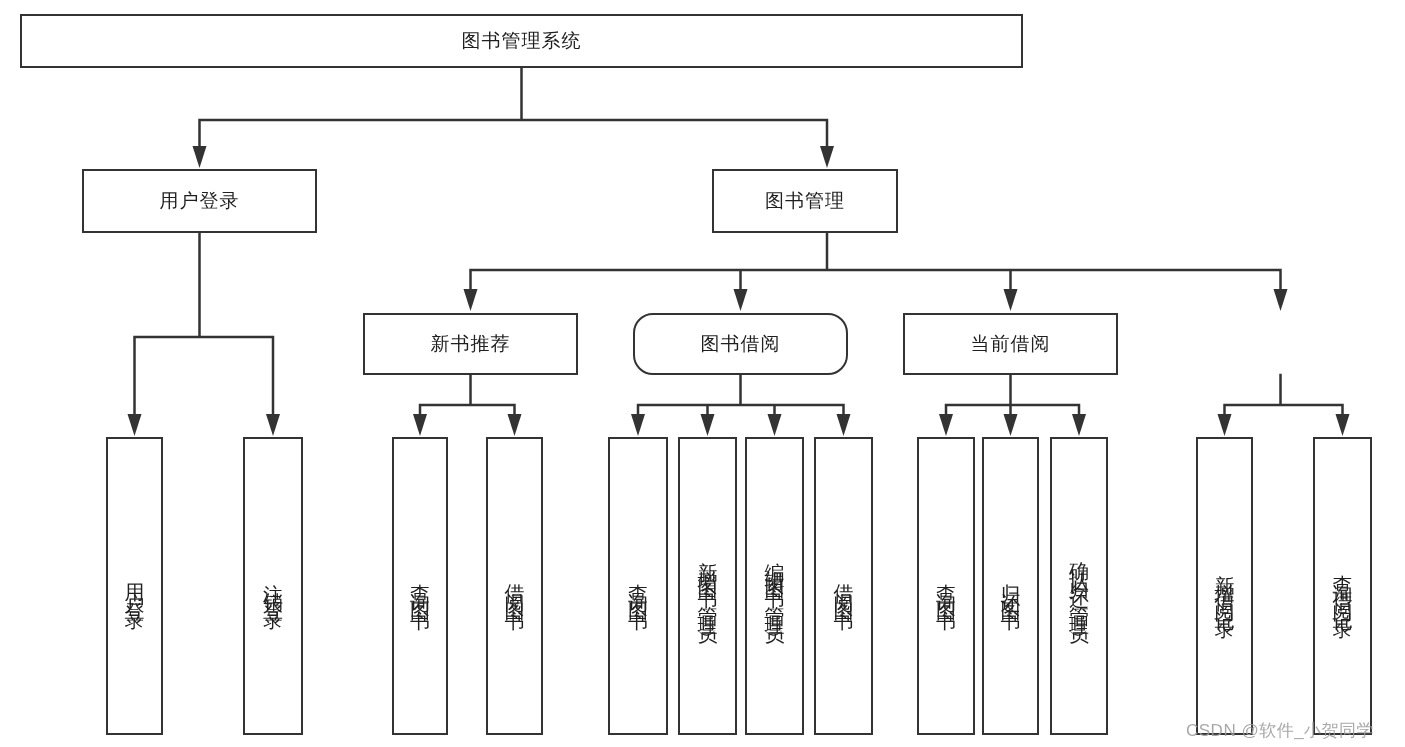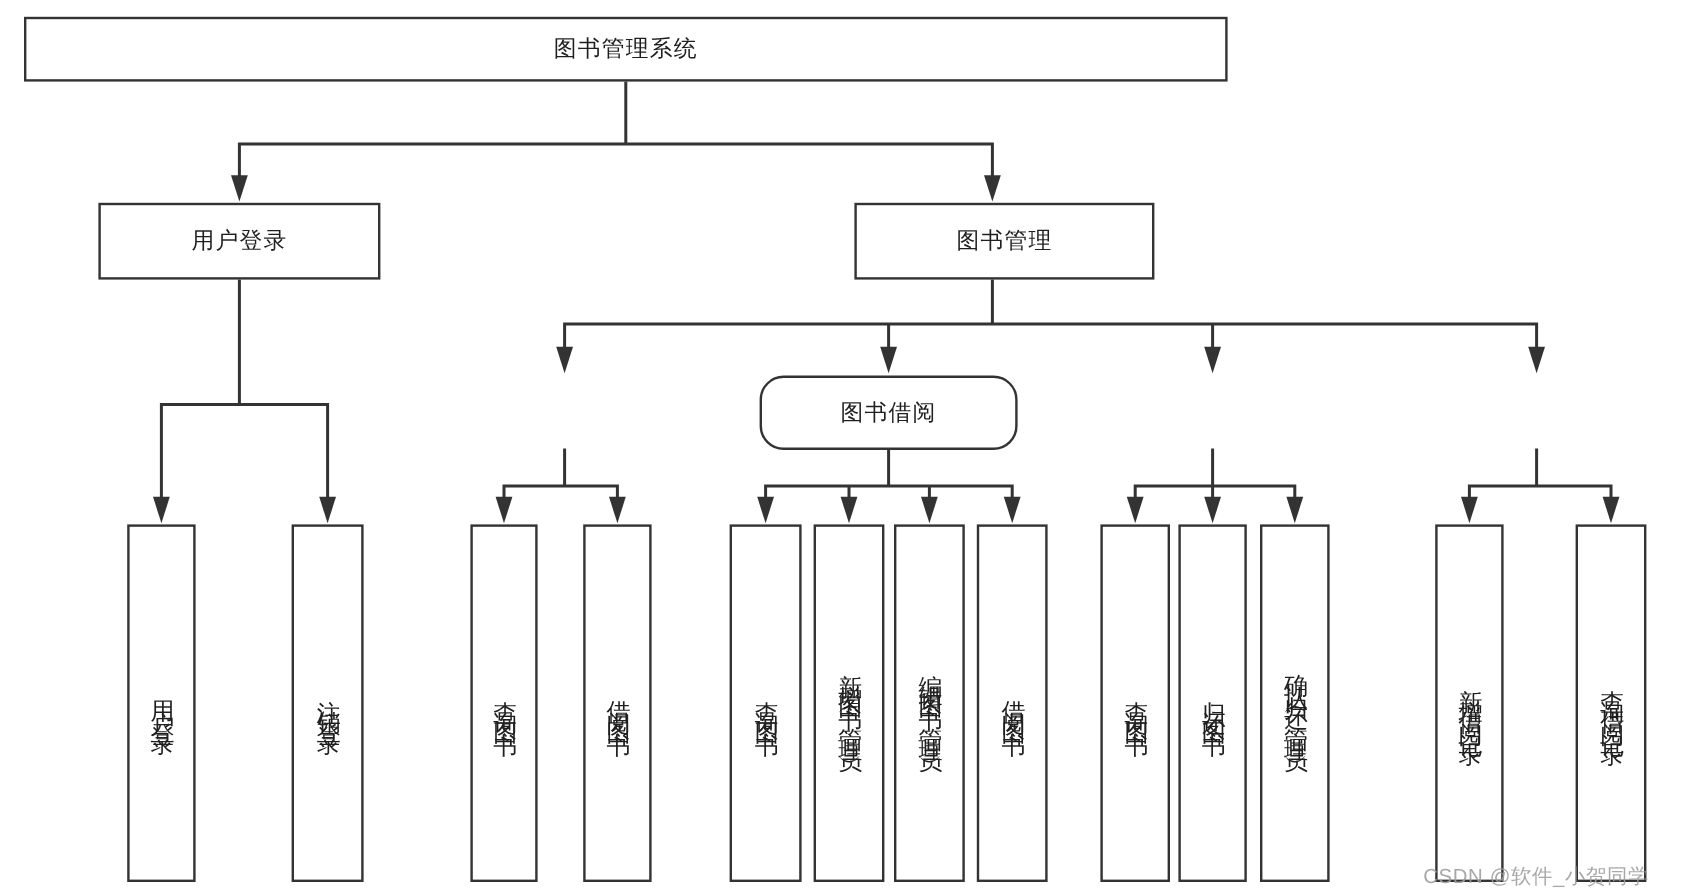--- a/index.html
+++ b/index.html
@@ -89,23 +89,25 @@
       <polygon points="1003.5,414 1017.5,414 1010.5,436"></polygon>
       <polygon points="1072,414 1086,414 1079,436"></polygon>
       <polygon points="1217.5,414 1231.5,414 1224.5,436"></polygon>
       <polygon points="1335.5,414 1349.5,414 1342.5,436"></polygon>
     </g>
   </svg>
 
   <div class="box hbox" style="left:20px; top:14px; width:1003px; height:54px;">图书管理系统</div>
 
   <div class="box hbox" style="left:82px; top:169px; width:235px; height:64px;">用户登录</div>
-  <div class="box hbox" style="left:712px; top:169px; width:250px; height:64px;">图书管理</div>
+  <div class="box hbox" style="left:712px; top:169px; width:186px; height:64px;">图书管理</div>
 
+  <div class="box hbox" style="left:363px; top:313px; width:215px; height:62px;">新书推荐</div>
   <div class="box hbox" style="left:633px; top:313px; width:215px; height:62px;border-radius:20px;">图书借阅</div>
+  <div class="box hbox" style="left:903px; top:313px; width:215px; height:62px;">当前借阅</div>
 
   <div class="box vbox" style="left:106px; top:437px; width:57px; height:298px;">
     <span>用户登录</span>
   </div>
   <div class="box vbox" style="left:243px; top:437px; width:60px; height:298px;">
     <span>注销登录</span>
   </div>
 
   <div class="box vbox" style="left:392px; top:437px; width:56px; height:298px;">
     <span>查询图书</span>

